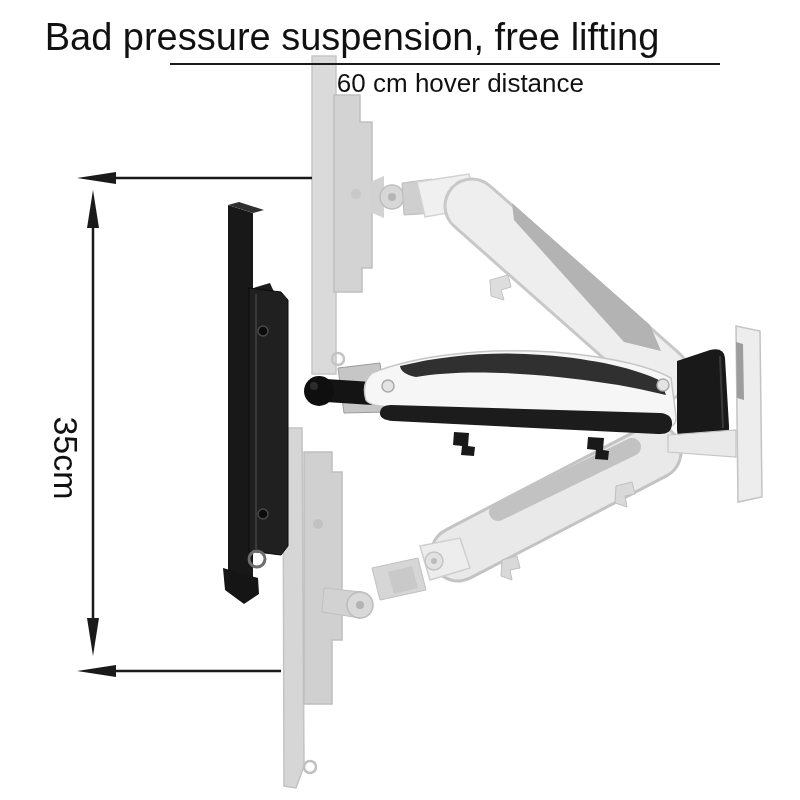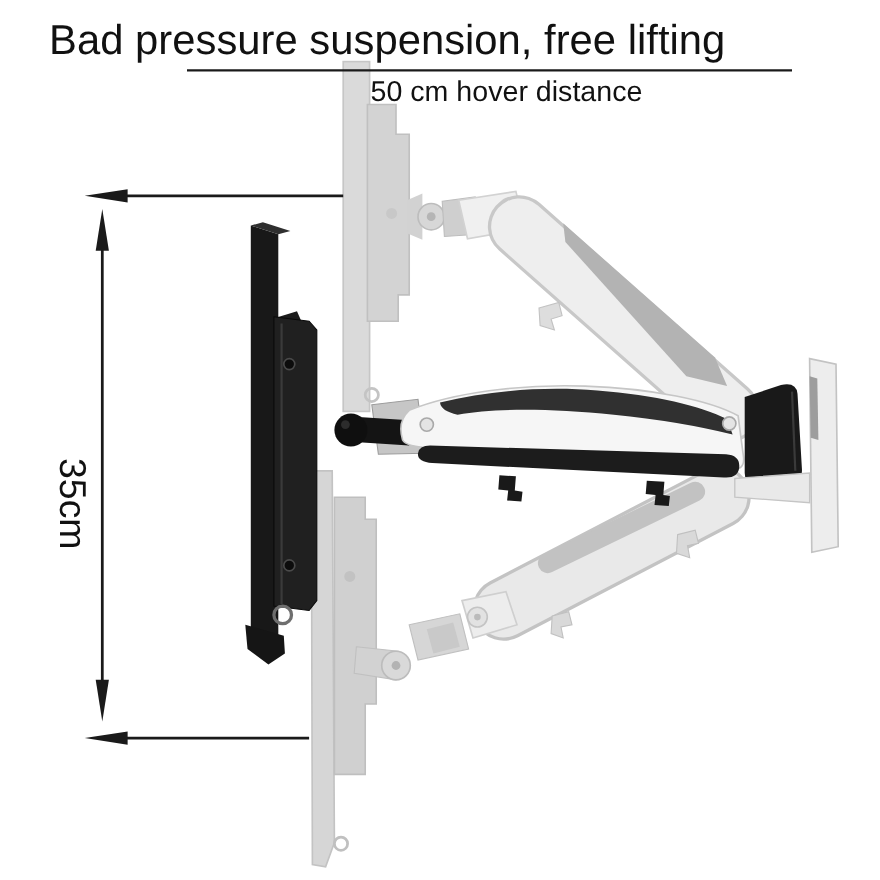--- a/index.html
+++ b/index.html
@@ -124,15 +124,15 @@
       <polygon points="57,178 96,172 96,184" fill="var(--c-line)" stroke="none"></polygon>
       <line x1="92" y1="671" x2="261" y2="671" stroke-width="2.5"></line>
       <polygon points="57,671 96,665 96,677" fill="var(--c-line)" stroke="none"></polygon>
       <line x1="73" y1="222" x2="73" y2="624" stroke-width="2.5"></line>
       <polygon points="73,190 67,228 79,228" fill="var(--c-line)" stroke="none"></polygon>
       <polygon points="73,656 67,618 79,618" fill="var(--c-line)" stroke="none"></polygon>
     </g>
   </svg>
 
   <div class="title">Bad pressure suspension, free lifting</div>
-  <div class="subtitle">50 cm hover distance</div>
+  <div class="subtitle">60 cm hover distance</div>
   <div class="measure-label">35cm</div>
 </div>
 
 </body></html>

